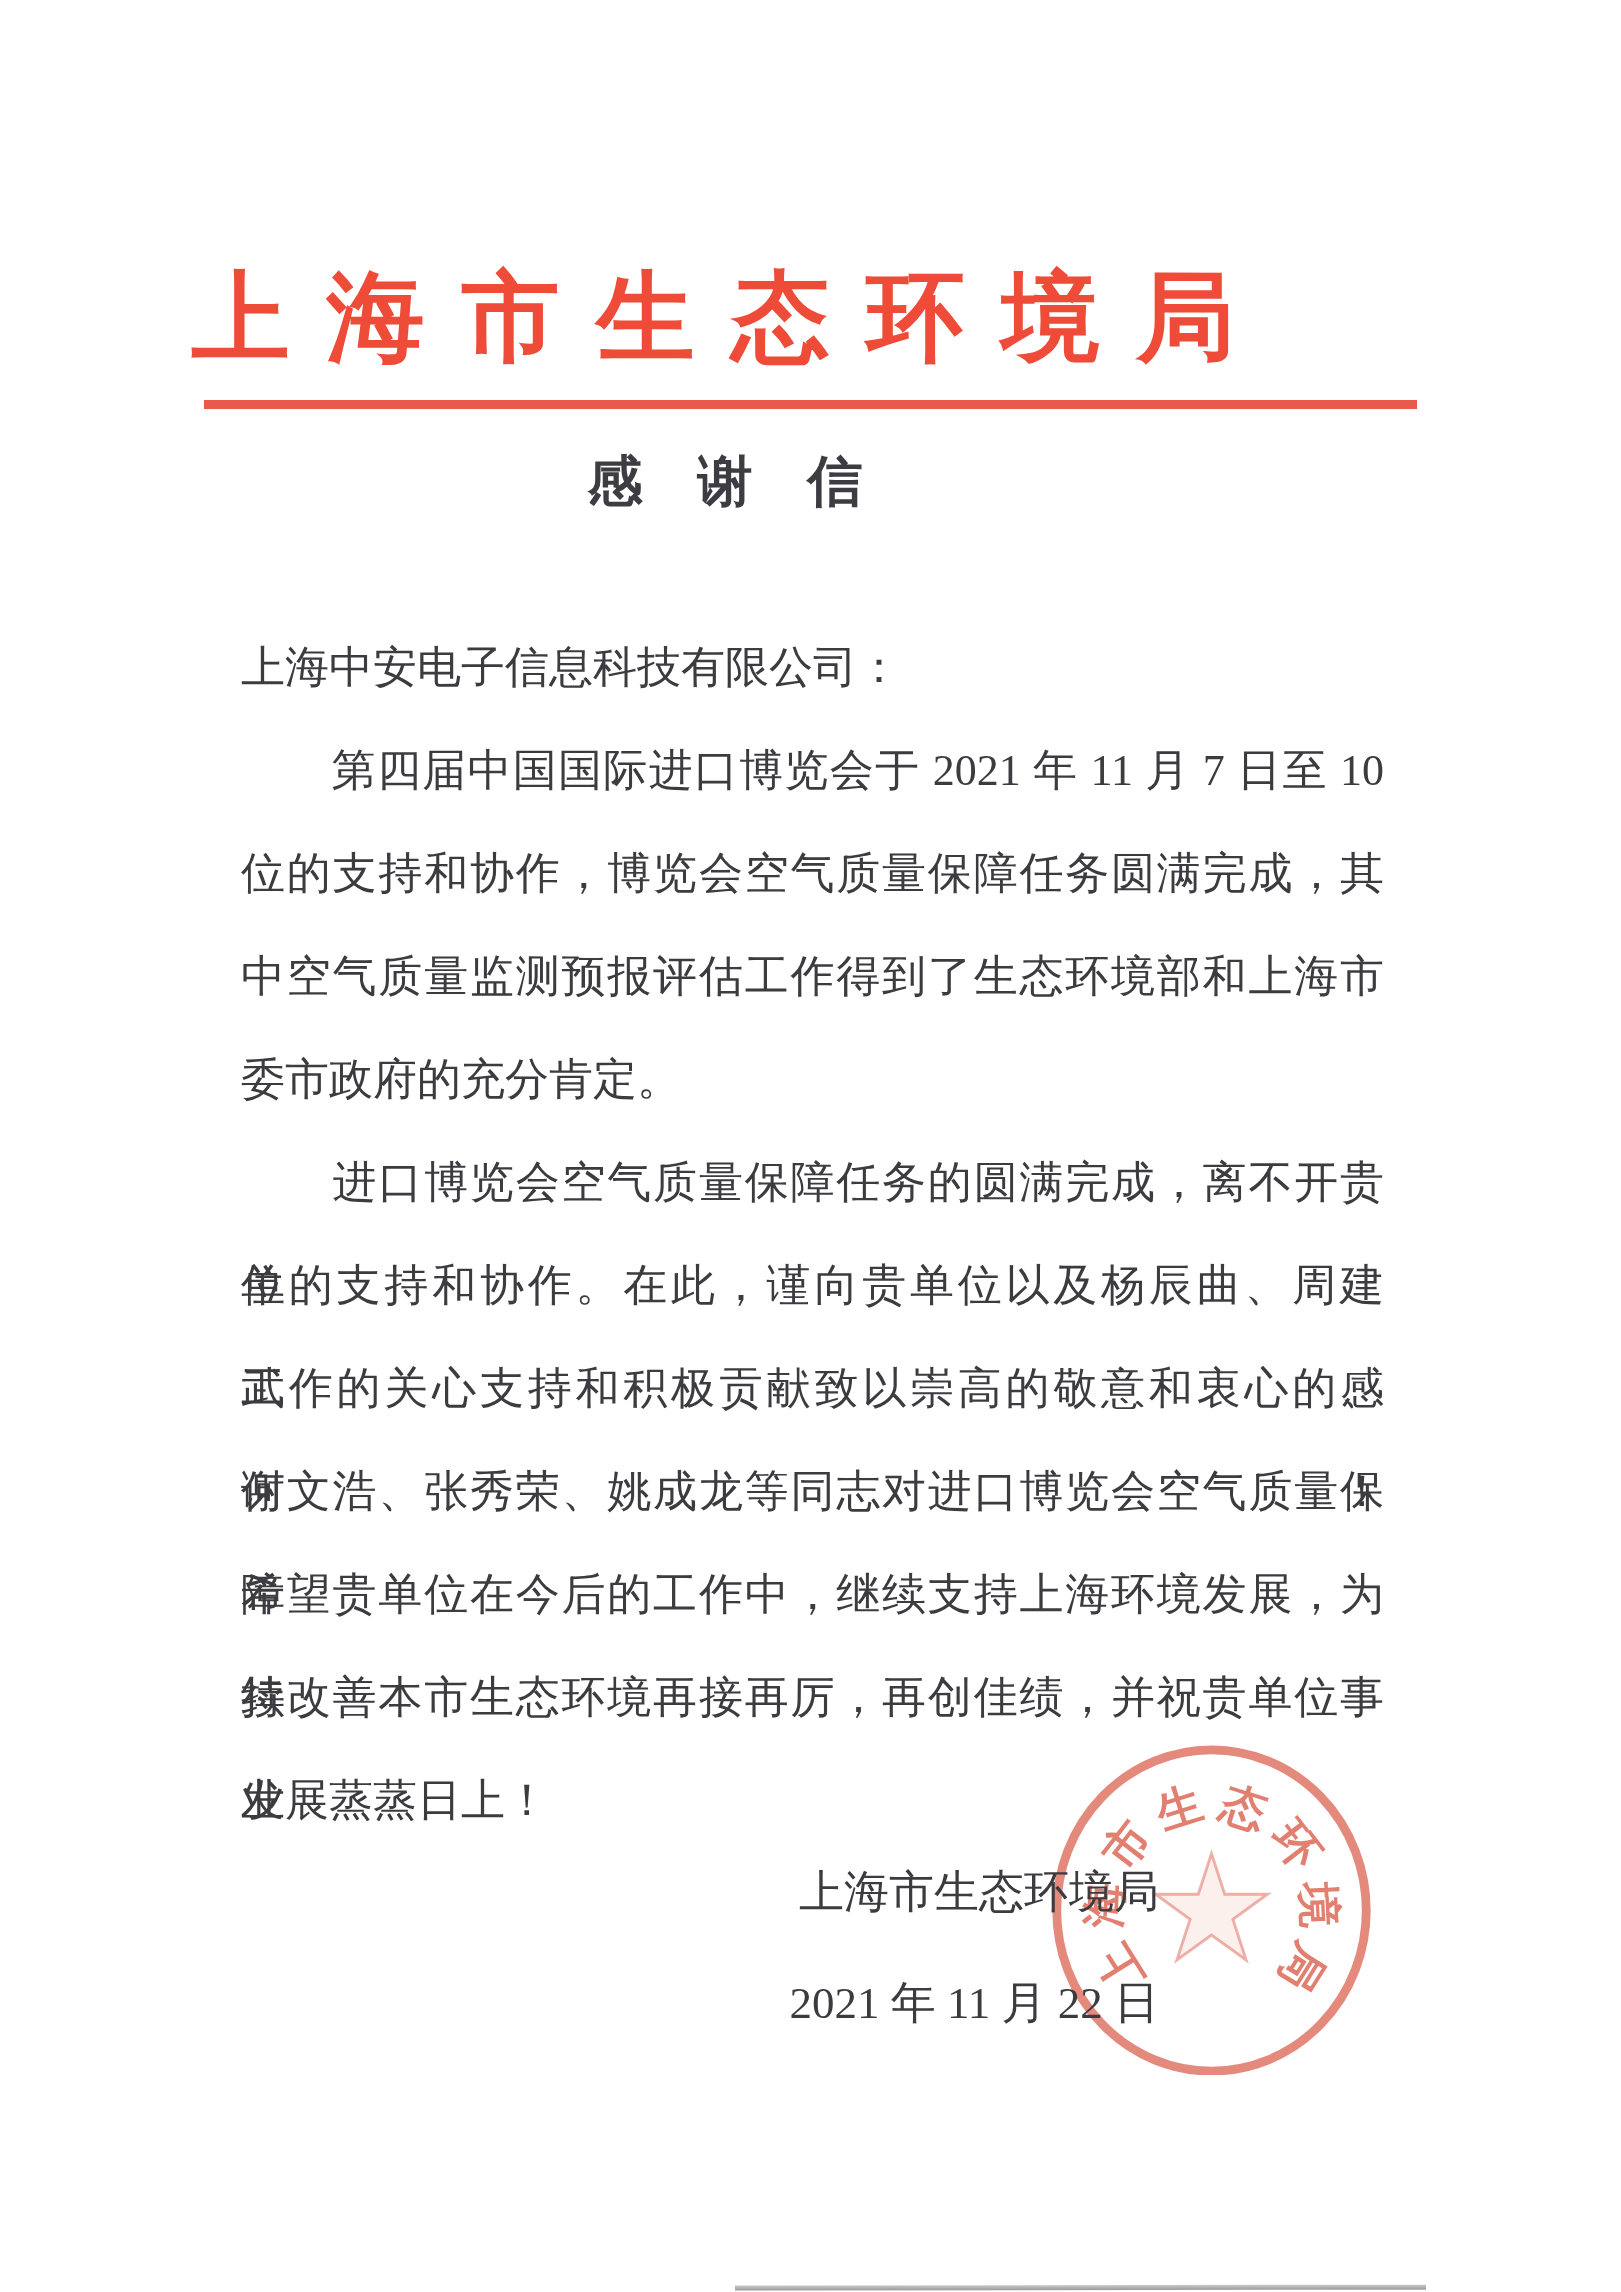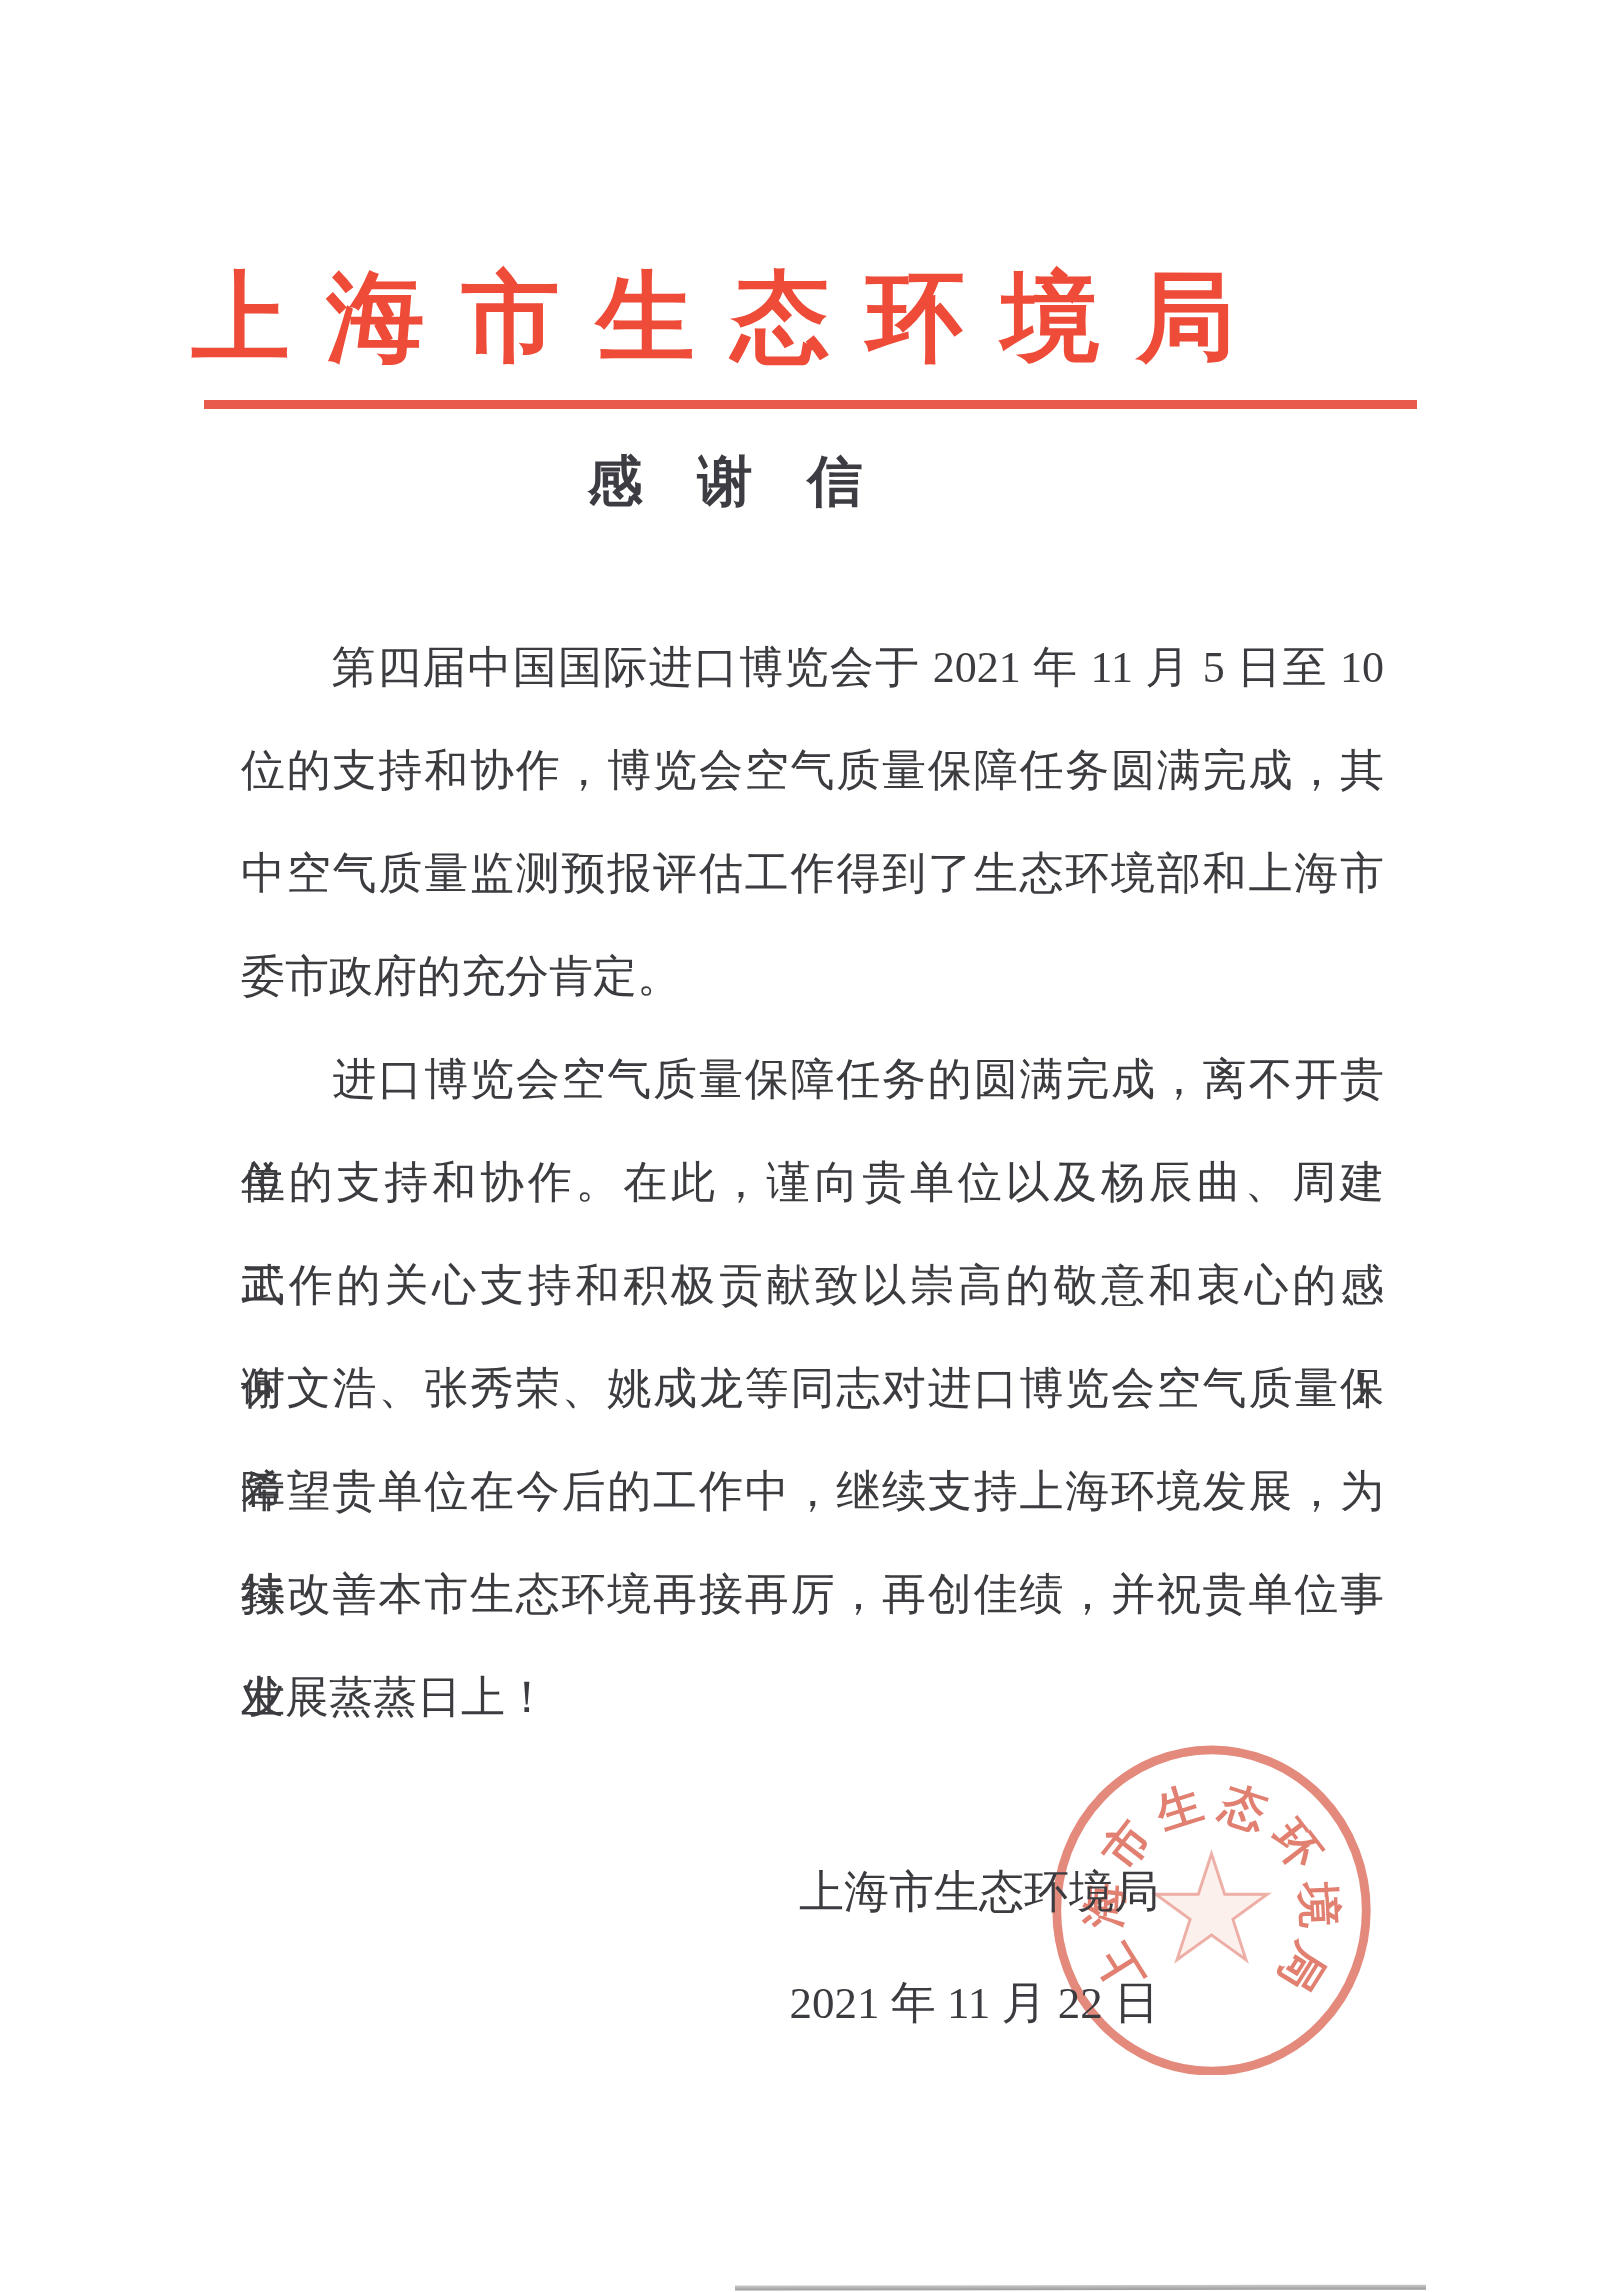--- a/index.html
+++ b/index.html
@@ -87,22 +87,23 @@
 
 <div class="page">
 
   <div class="letterhead" style="color: rgb(238, 75, 56);">上海市生态环境局</div>
 
   <div class="divider" style="background: rgb(233, 89, 76);"></div>
 
   <div class="doc-title">感谢信</div>
 
   <div class="body-block">
+    <div class="salutation">上海中安电子信息科技有限公司：</div>
     <div>
-        <div class="line j">　　第四届中国国际进口博览会于 2021 年 11 月 5 日至 10</div>
+        <div class="line j">　　第四届中国国际进口博览会于 2021 年 11 月 7 日至 10</div>
         <div class="line j">位的支持和协作，博览会空气质量保障任务圆满完成，其</div>
         <div class="line j">中空气质量监测预报评估工作得到了生态环境部和上海市</div>
         <div class="line">委市政府的充分肯定。</div>
         <div class="line j">　　进口博览会空气质量保障任务的圆满完成，离不开贵单</div>
         <div class="line j">位的支持和协作。在此，谨向贵单位以及杨辰曲、周建武、</div>
         <div class="line j">工作的关心支持和积极贡献致以崇高的敬意和衷心的感谢！</div>
         <div class="line j">何文浩、张秀荣、姚成龙等同志对进口博览会空气质量保障</div>
         <div class="line j">希望贵单位在今后的工作中，继续支持上海环境发展，为持</div>
         <div class="line j">续改善本市生态环境再接再厉，再创佳绩，并祝贵单位事业</div>
         <div class="line">发展蒸蒸日上！</div>

